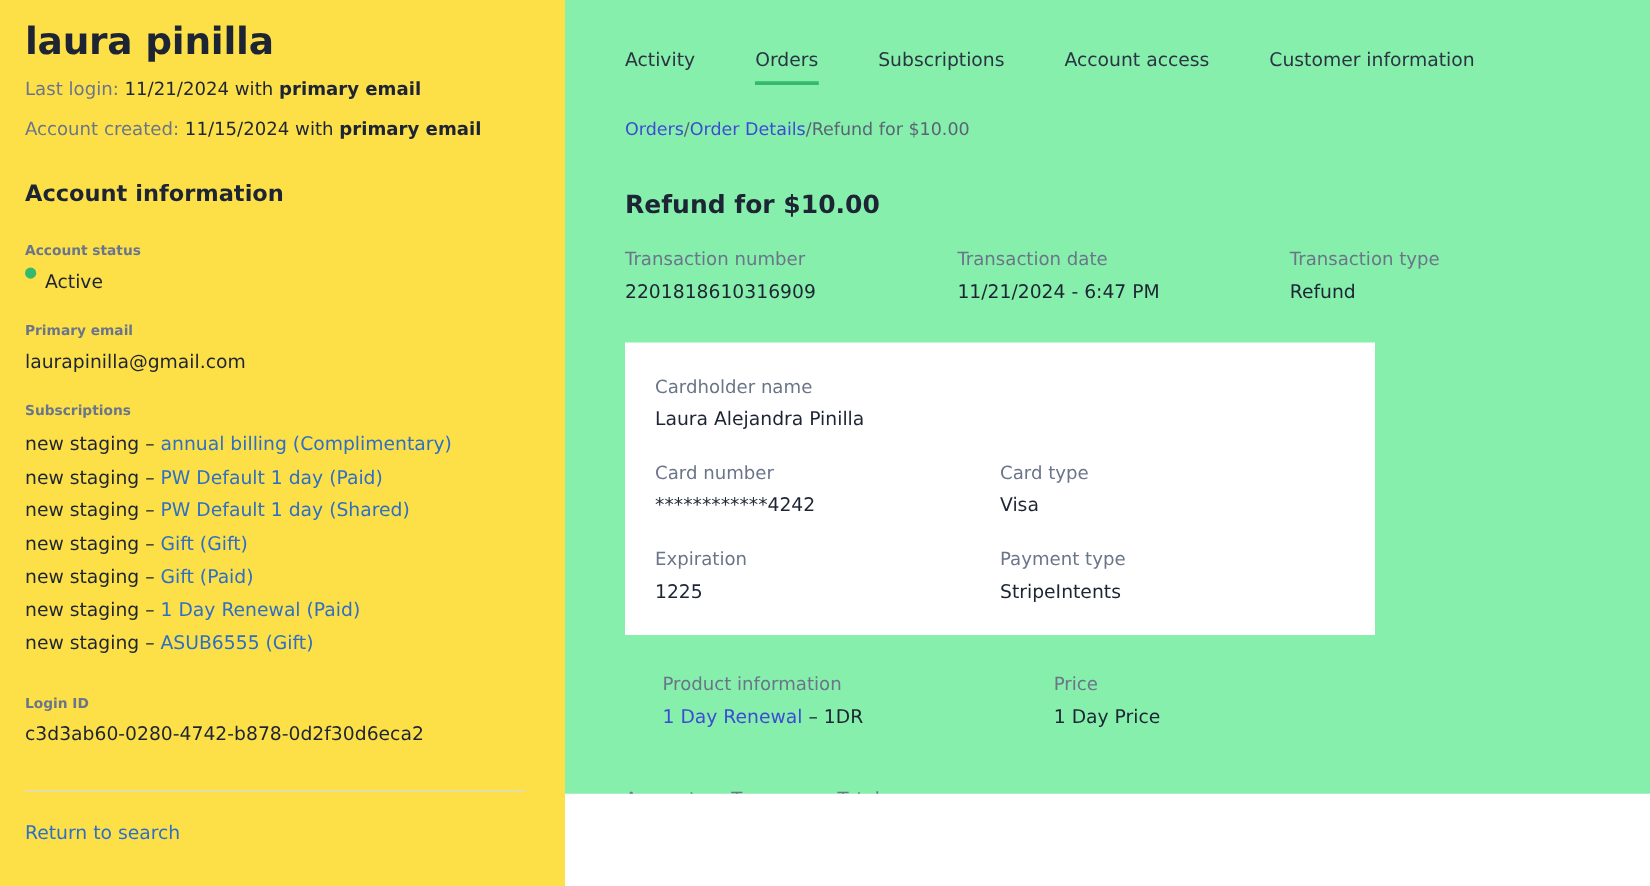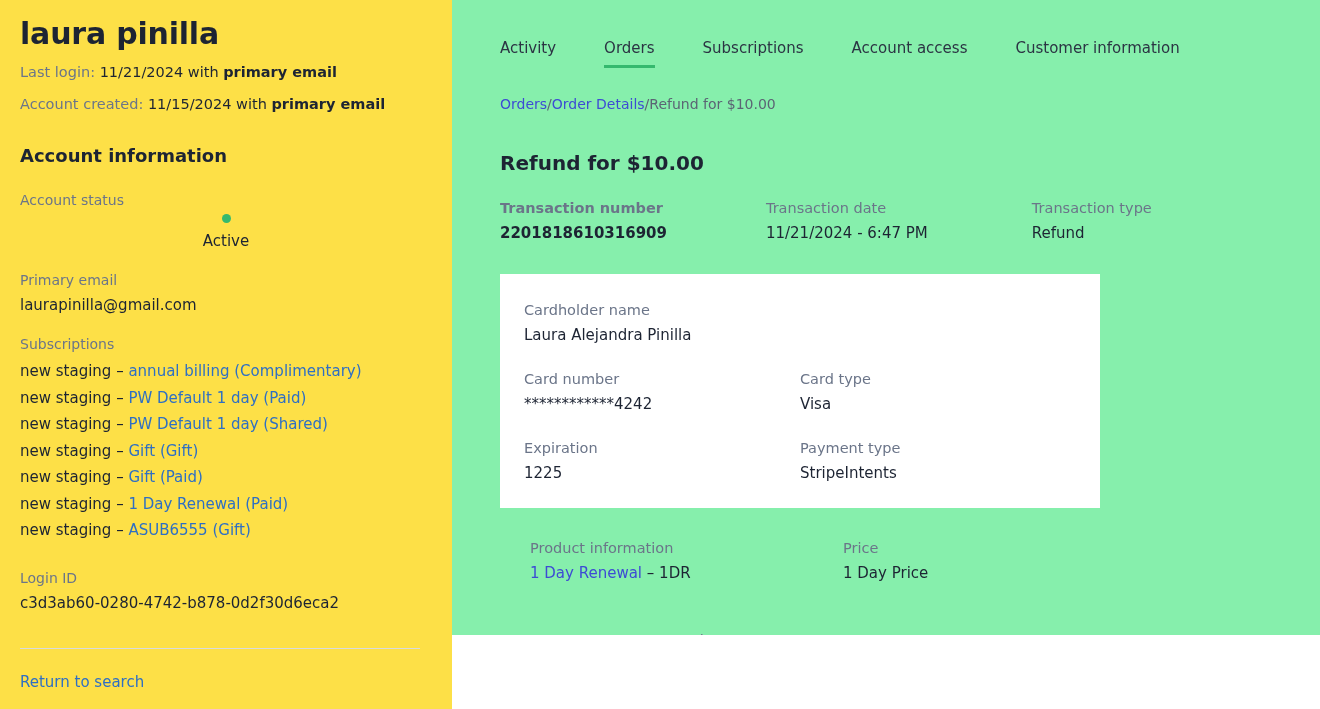--- a/index.html
+++ b/index.html
@@ -59,37 +59,37 @@
     font-weight: 700;
     color: #1d2433;
     margin-top: 30px;
     margin-bottom: 22px;
     line-height: 24px;
   }
 
   .field-group { margin-bottom: 18px; }
 
   .field-label {
-    font-size: 14px;
+    font-size: 11px;
     color: #6b7589;
     line-height: 21px;
     margin-bottom: 3px;
+    font-weight: bold;
   }
 
   .field-value {
     font-size: 15px;
     color: #1d2433;
     line-height: 22px;
   }
 
   .status-row {
     display: flex;
-    align-items: center;
+    align-items: flex-start;
     gap: 7px;
-    flex-direction: column;
   }
   .status-dot {
     width: 9px;
     height: 9px;
     border-radius: 50%;
     background: #35b96e;
     display: inline-block;
     flex: 0 0 auto;
   }
 
@@ -179,21 +179,21 @@
     color: #1d2433;
     line-height: 26px;
     margin-bottom: 22px;
   }
 
   .txn-row {
     display: flex;
     margin-bottom: 30px;
   }
   .txn-col { }
-  .txn-col.c1 { width: 310px; font-weight: bold; }
+  .txn-col.c1 { width: 310px; }
   .txn-col.c2 { width: 310px; }
   .txn-col.c3 { width: 280px; }
 
   .m-label {
     font-size: 14.5px;
     color: #6b7589;
     line-height: 20px;
     margin-bottom: 4px;
   }
   .m-value {

